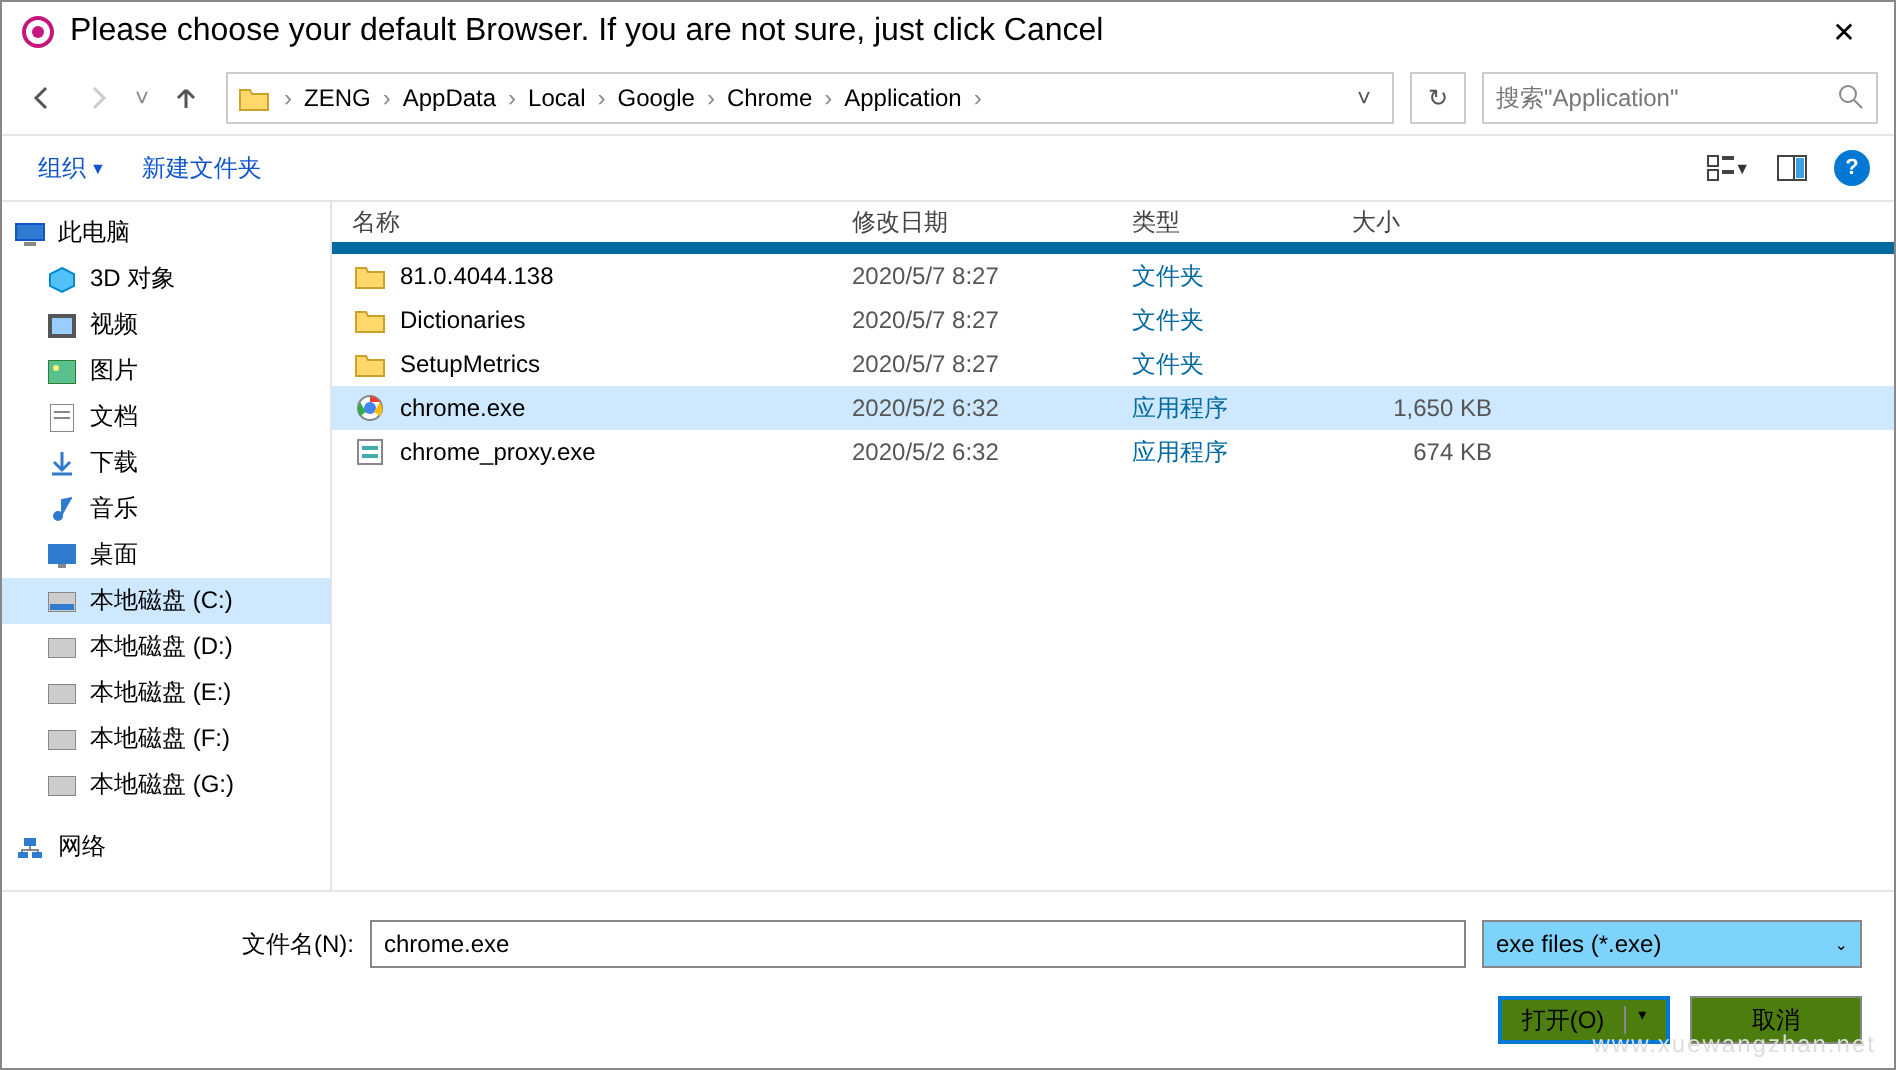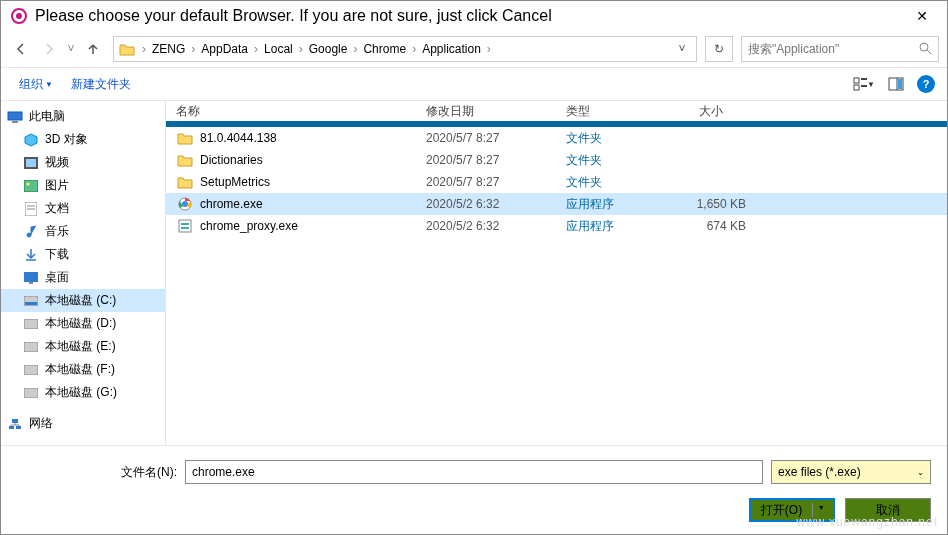--- a/index.html
+++ b/index.html
@@ -29,34 +29,34 @@
   .sidebar { width: 165px; border-right: 1px solid #e5e5e5; overflow-y: auto; padding-top: 4px; }
   .sbitem { height: 23px; display: flex; align-items: center; padding-left: 22px; cursor: pointer; gap: 6px;}
   .sbitem.sel { background: #cde8ff; }
   .sbitem.top { padding-left: 6px; }
   .sbicon { width:16px; height:16px; display:flex; align-items:center; justify-content:center;}
   .filepane { flex: 1; display:flex; flex-direction:column;}
   .colhead { height: 26px; display: flex; align-items: center; border-bottom: 6px solid #0369a1; color: #444; padding-left:10px;}
   .ch-name { width: 250px; }
   .ch-date { width: 140px; }
   .ch-type { width: 110px; }
-  .ch-size { width: 70px; text-align:center; }
+  .ch-size { width: 70px; text-align:left; }
   .filelist { flex:1; }
   .frow { height: 22px; display: flex; align-items: center; padding-left: 10px; cursor: pointer; }
   .frow.sel { background: #cde8ff; }
   .fic { width: 18px; height: 16px; margin-right: 6px; display:flex; align-items:center; justify-content:center;}
   .fname { width: 226px; }
   .fdate { width: 140px; color:#555;}
   .ftype { width: 110px; color:#0369a1;}
   .fsize { width: 70px; text-align:right; color:#555;}
   .bottom { border-top: 1px solid #e5e5e5; padding: 14px 16px 12px 16px; }
   .fnrow { display:flex; align-items:center; gap:8px; margin-bottom: 14px;}
   .fnlabel { width: 160px; text-align:right;}
   .fninput { flex:1; height:24px; border:1px solid #888; padding:0 6px; }
-  .filter { width:160px; height:24px; border:1px solid #888; background:#fef9c3; padding:0 6px; display:flex; align-items:center;}
+  .filter { width:190px; height:24px; border:1px solid #888; background:#7dd3fc; padding:0 6px; display:flex; align-items:center;}
   .filter .dd { margin-left:auto; }
   .btnrow { display:flex; justify-content:flex-end; gap:10px;}
   .btn { min-width: 86px; height: 24px; border:1px solid #888; background:#4d7c0f; display:flex; align-items:center; justify-content:center; cursor:pointer; gap:4px;}
   .btn.primary { border:1px solid #0078d4; box-shadow: inset 0 0 0 1px #0078d4; }
   .ddarrow{font-size:8px;}
   .watermark{position:absolute; right:10px; bottom:6px; color:#ddd; font-size:12px; letter-spacing:1px; pointer-events:none;}
 </style>
 </head>
 <body>
 
@@ -191,33 +191,33 @@
           <svg width="12" height="14">
             <rect width="12" height="14" fill="#fff" stroke="#888"></rect>
             <line x1="2" y1="4" x2="10" y2="4" stroke="#888"></line>
             <line x1="2" y1="7" x2="10" y2="7" stroke="#888"></line>
           </svg>
         </span>
         <span>文档</span>
       </div>
     <div class="sbitem">
         <span class="sbicon">
+          <svg width="14" height="14">
+            <path d="M7 1v8M3 6l4 4 4-4M2 12h10" stroke="#2e7bcf" fill="none" stroke-width="1.5"></path>
+          </svg>
+        </span>
+        <span>下载</span>
+      </div>
+    <div class="sbitem">
+        <span class="sbicon">
           <svg width="12" height="14">
             <path d="M4 12a2 2 0 100-4 2 2 0 000 4zM6 10V2l5-1" stroke="#2e7bcf" fill="#2e7bcf"></path>
           </svg>
         </span>
         <span>音乐</span>
-      </div>
-    <div class="sbitem">
-        <span class="sbicon">
-          <svg width="14" height="14">
-            <path d="M7 1v8M3 6l4 4 4-4M2 12h10" stroke="#2e7bcf" fill="none" stroke-width="1.5"></path>
-          </svg>
-        </span>
-        <span>下载</span>
       </div>
     <div class="sbitem">
         <span class="sbicon">
           <svg width="14" height="12">
             <rect width="14" height="10" fill="#2e7bcf"></rect>
             <rect x="5" y="10" width="4" height="2" fill="#888"></rect>
           </svg>
         </span>
         <span>桌面</span>
       </div>

